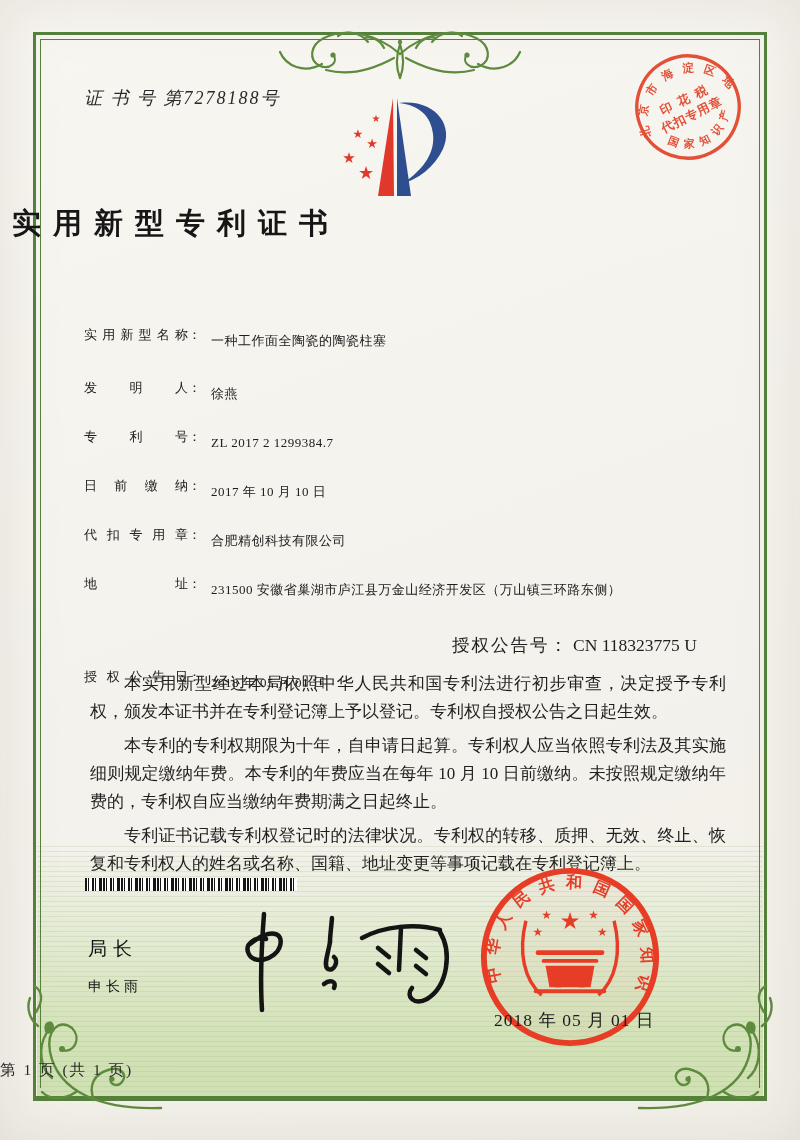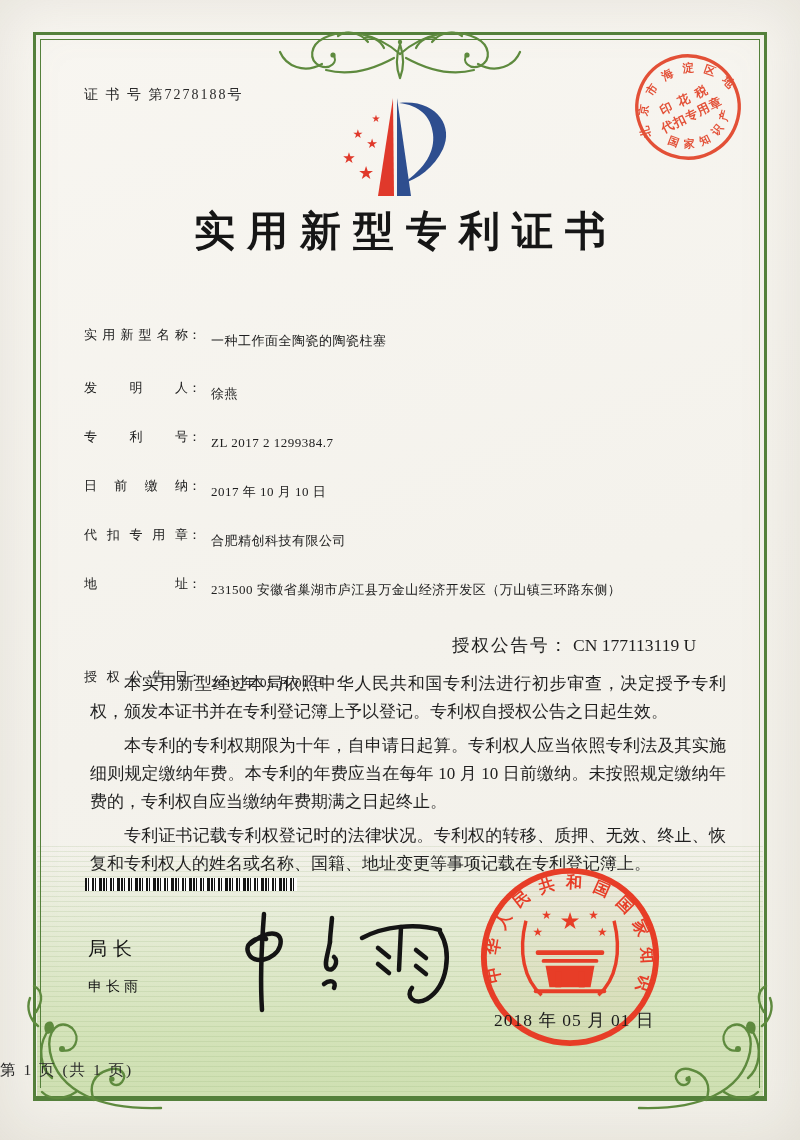--- a/index.html
+++ b/index.html
@@ -21,23 +21,23 @@
   
   .frame-outer{
     position:absolute;left:33px;right:33px;top:32px;bottom:39px;z-index:2;
     border:3px solid #54803b;border-bottom-width:5px;pointer-events:none;
   }
   .frame-inner{
     position:absolute;left:40px;right:40px;top:39px;bottom:52px;z-index:2;
     border:1px solid #54803b;border-bottom:none;pointer-events:none;
   }
   .abs{position:absolute;}
-  .cert-no{left:84px;top:86px;font-size:14px;letter-spacing:2px;color:#2a2a2a;z-index:4;}
+  .cert-no{left:84px;top:86px;font-size:18px;letter-spacing:2px;color:#2a2a2a;z-index:4;font-style:italic;}
   .title{
-    left:0;right:0;top:204px;text-align:center;font-size:41px;font-weight:700;
+    left:0;right:0;top:204px;font-size:29px;font-weight:700;
     letter-spacing:12px;text-indent:12px;color:#161616;z-index:4;font-family:Liberation Mono, monospace;
   }
   .frow{left:84px;font-size:13px;color:#202020;z-index:4;white-space:nowrap;}
   .flabel{display:inline-block;width:104px;text-align:justify;text-align-last:justify;vertical-align:top;}
   .fcolon{vertical-align:top;}
   .fvalue{display:inline-block;margin-left:10px;vertical-align:top;letter-spacing:0.5px;max-width:452px;white-space:normal;line-height:29px;}
   .frow2{left:452px;font-size:17.5px;z-index:4;white-space:nowrap;}
   .paras{left:84px;top:664px;width:648px;z-index:4;font-size:17px;line-height:28px;text-align:justify;color:#1f1f1f;}
   .paras p{margin:6px;text-indent:2em;}
   .barcode{
@@ -158,21 +158,21 @@
   <div class="abs frow" style="top:526px">
     <span class="flabel">代扣专用章</span><span class="fcolon">：</span><span class="fvalue">合肥精创科技有限公司</span>
   </div>
   <div class="abs frow" style="top:575px">
     <span class="flabel">地址</span><span class="fcolon">：</span><span class="fvalue">231500 安徽省巢湖市庐江县万金山经济开发区（万山镇三环路东侧）</span>
   </div>
   <div class="abs frow" style="top:668px">
     <span class="flabel">授权公告日</span><span class="fcolon">：</span><span class="fvalue">2018 年 05 月 01 日</span>
   </div>
   <div class="abs frow2" style="top:633px">
-    <span style="letter-spacing:2px;">授权公告号</span><span>：</span><span style="margin-left:6px;">CN 177113119 U</span>
+    <span style="letter-spacing:2px;">授权公告号</span><span>：</span><span style="margin-left:6px;">CN 118323775 U</span>
   </div>
 
   <div class="abs paras">
     <p>本实用新型经过本局依照中华人民共和国专利法进行初步审查，决定授予专利权，颁发本证书并在专利登记簿上予以登记。专利权自授权公告之日起生效。</p>
     <p>本专利的专利权期限为十年，自申请日起算。专利权人应当依照专利法及其实施细则规定缴纳年费。本专利的年费应当在每年 10 月 10 日前缴纳。未按照规定缴纳年费的，专利权自应当缴纳年费期满之日起终止。</p>
     <p>专利证书记载专利权登记时的法律状况。专利权的转移、质押、无效、终止、恢复和专利权人的姓名或名称、国籍、地址变更等事项记载在专利登记簿上。</p>
   </div>
 
   <div class="abs barcode"></div>
 

